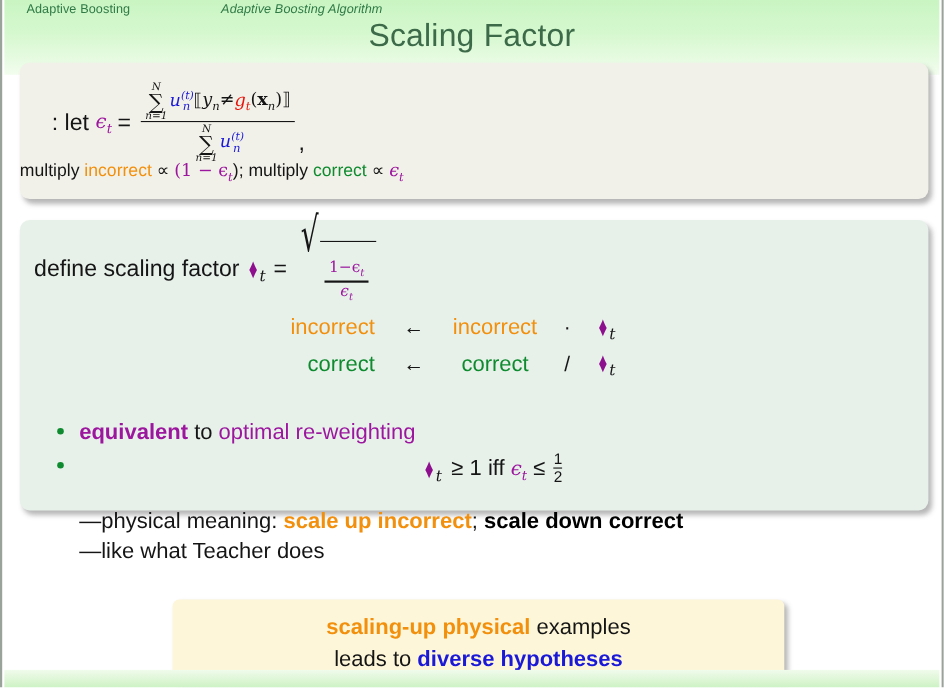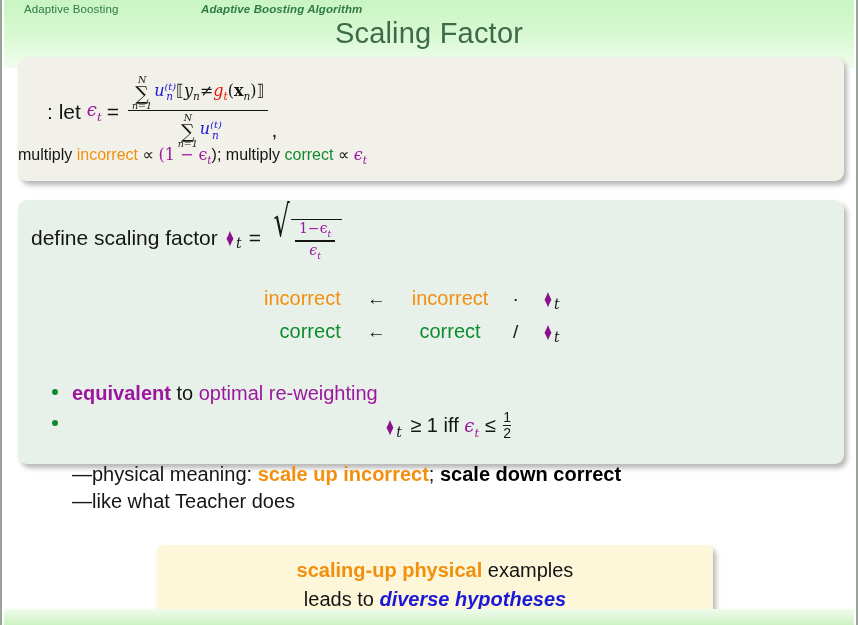--- a/index.html
+++ b/index.html
@@ -38,21 +38,21 @@
     height: 16px;
   }
   .nav-item {
     position: absolute;
     font-size: 11.5px;
     color: #2f7a46;
     white-space: nowrap;
     letter-spacing: .1px;
   }
   #nav-section { left: 20px; top: 1px; }
-  #nav-subsection { left: 197px; top: 1px; font-style: italic; font-weight: bold; }
+  #nav-subsection { left: 197px; top: 1px; font-style: italic; }
 
   #slide-title {
     position: absolute;
     left: 0; right: 0; top: 17px;
     text-align: center;
     font-size: 29px;
     color: #3d6b4a;
     letter-spacing: .2px;
     font-weight: normal;
   }
@@ -91,21 +91,21 @@
 
   
   .c-purple   { color: #9c179e; }
   .c-purple-b { color: #9c179e; font-weight: bold; }
   .c-orange   { color: #f2900d; }
   .c-orange-b { color: #f2900d; font-weight: bold; }
   .c-green    { color: #0f8b2f; }
   .c-green-b  { color: #000000; font-weight: bold; }
   .c-red      { color: #e8120a; }
   .c-blue     { color: #1b19d8; }
-  .c-blue-b   { color: #1b19d8; font-weight: bold; font-style: italic; }
+  .c-blue-b   { color: #1b19d8; font-weight: bold; }
   .c-black    { color: #151515; }
 
   .math { font-family: "DejaVu Serif", serif; font-style: italic; }
   .up   { font-style: normal; }
 
   
   #optimal-line1 {
     position: absolute;
     left: 29px; top: 18px;
     font-size: 21px;
@@ -188,21 +188,21 @@
     font-size: 30px;
     line-height: .8;
     font-family: "DejaVu Serif", serif;
     transform: scaleY(1.45) scaleX(.85);
     transform-origin: bottom center;
     position: relative;
     top: 4px;
   }
   .sqrt-body {
     border-top: 1.4px solid #151515;
-    padding: 1px 4px 0 1px;
+    padding: 16px 4px 0 1px;
     margin-top: 0px;
   }
   .sqrt-body .frac { top: 0; }
   .sqrt-body .frac .num, .sqrt-body .frac .den { font-size: 14px; }
 
   
   #update-table {
     position: absolute;
     left: 236px; top: 82px;
     font-size: 20px;

